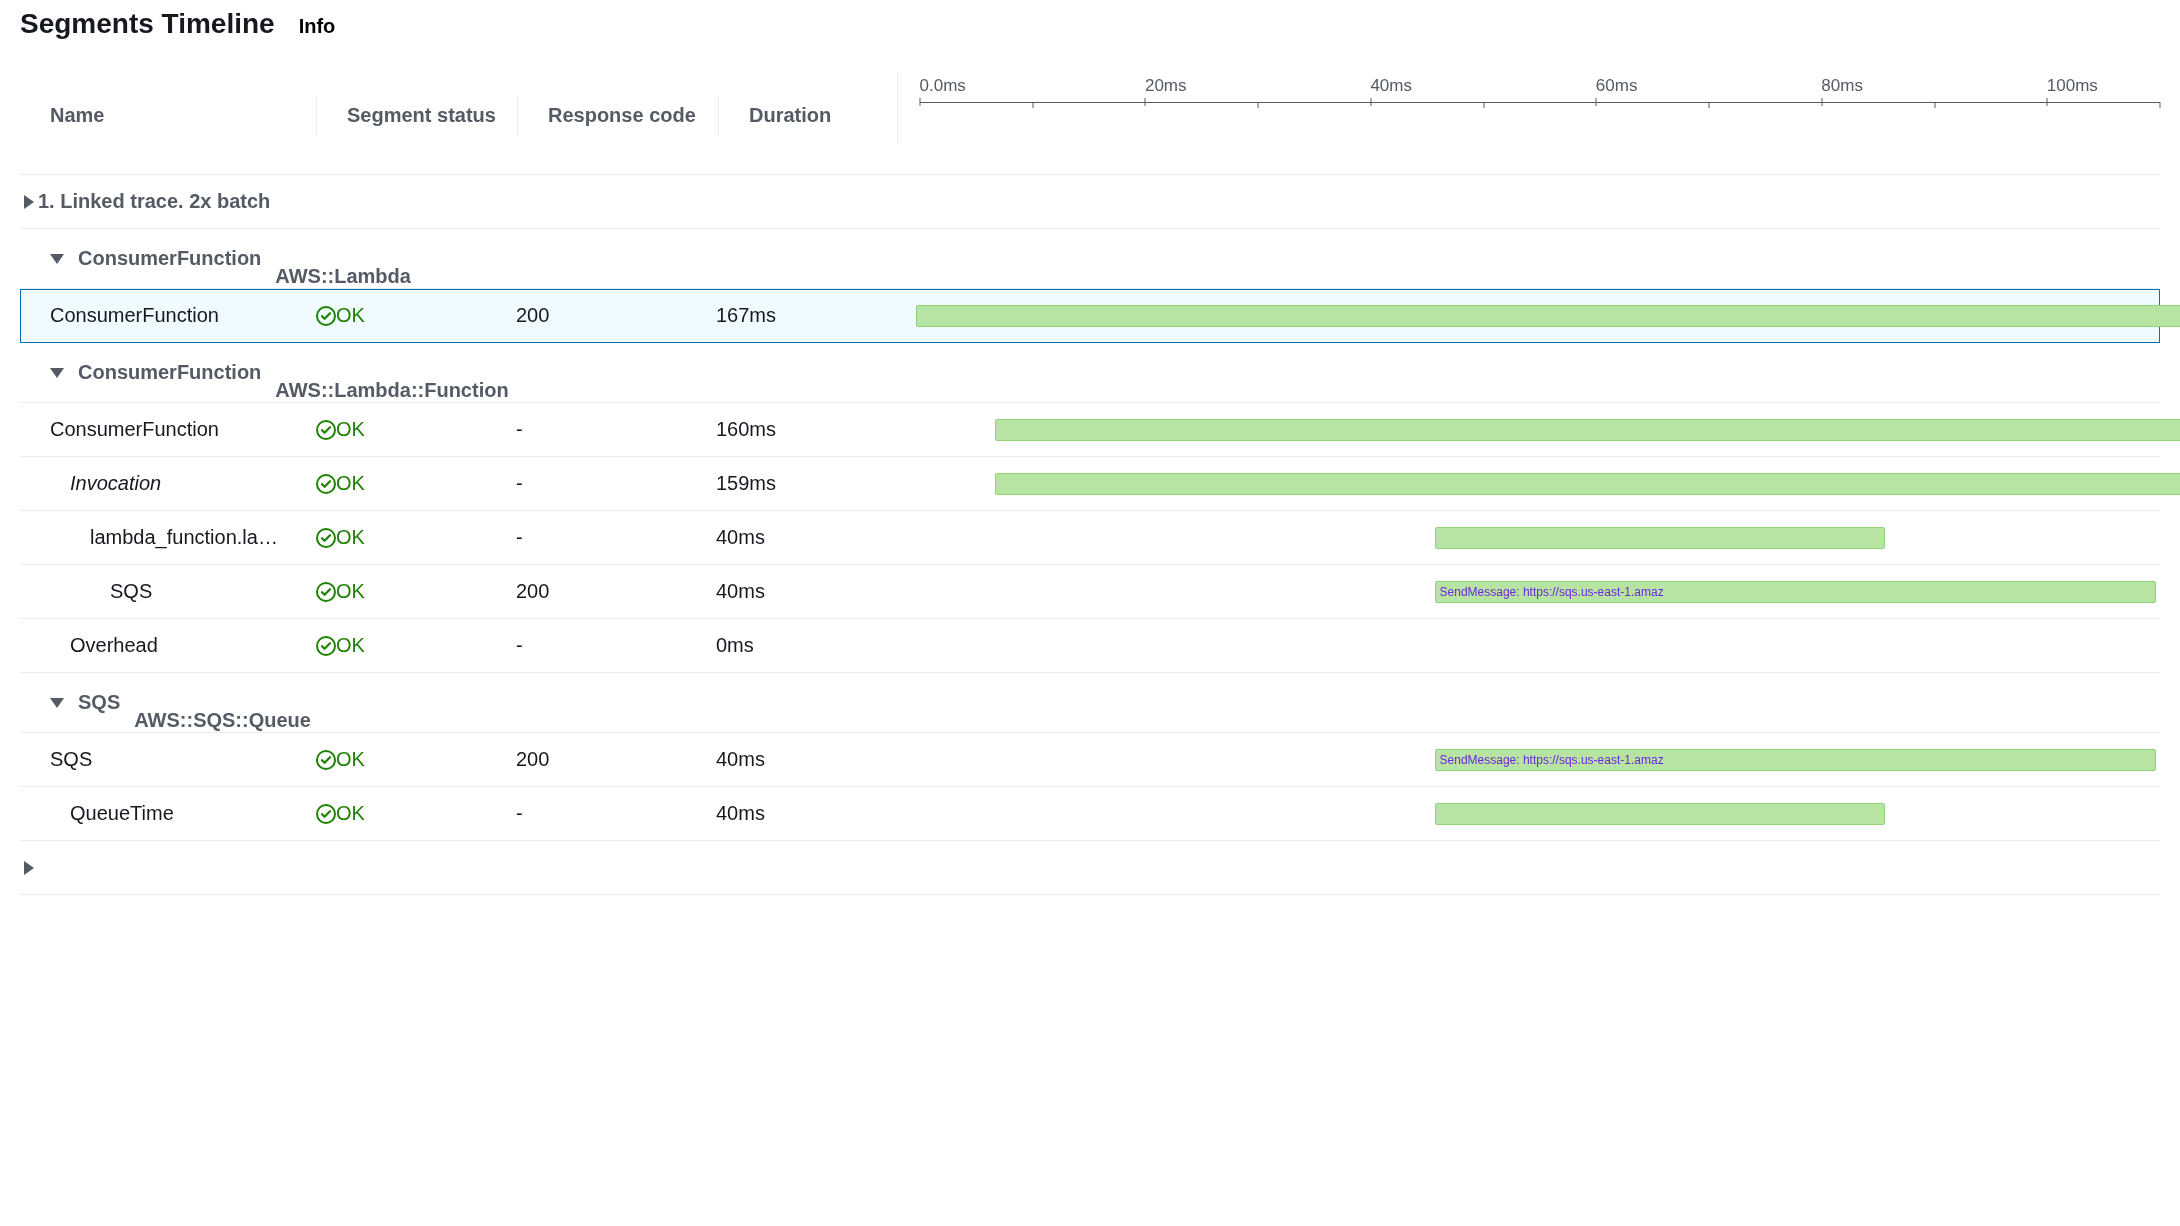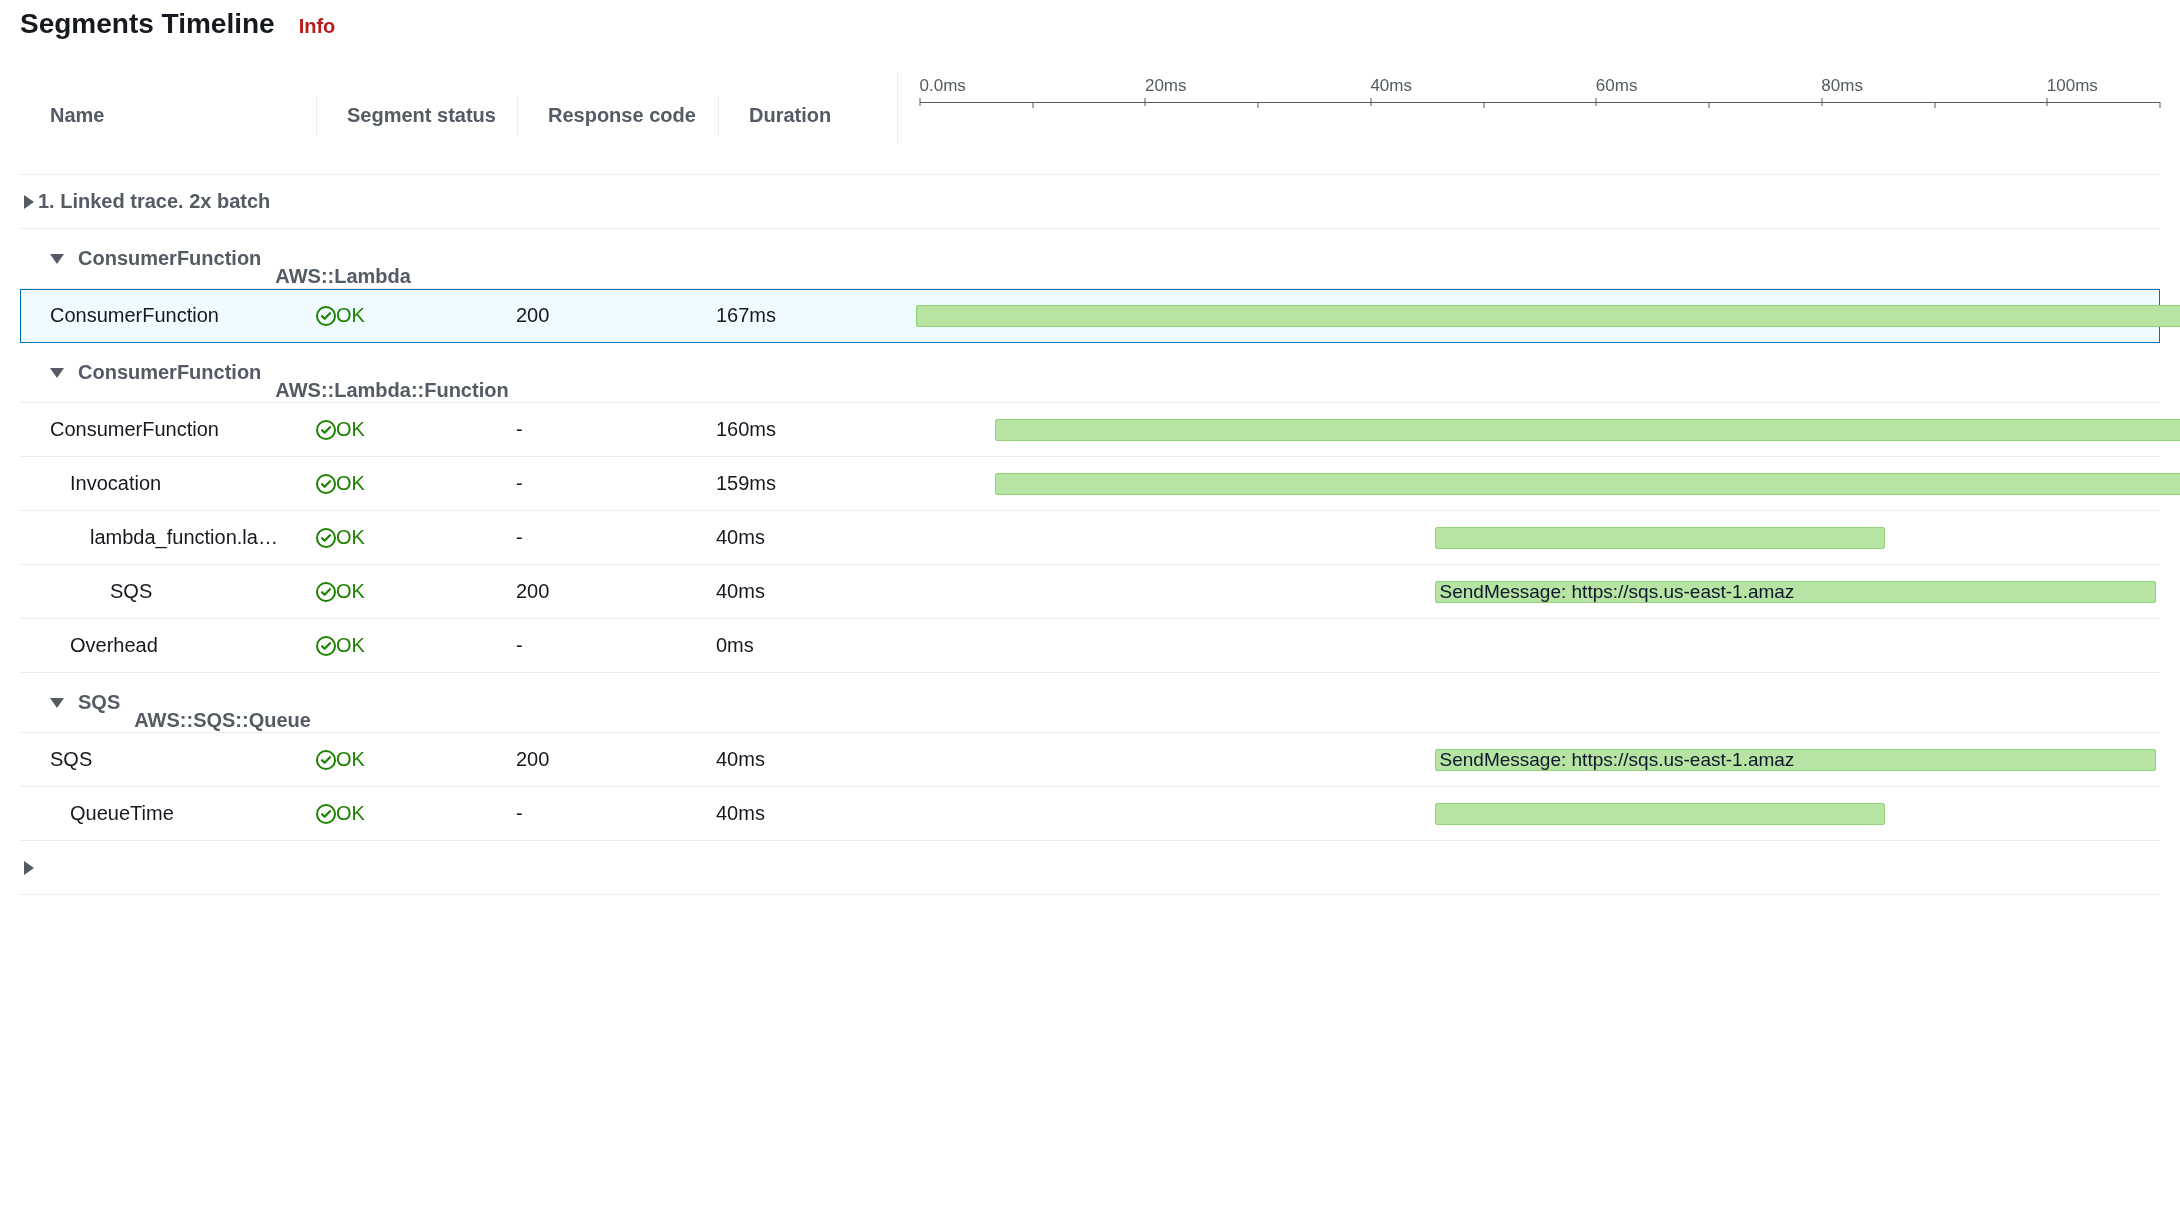--- a/index.html
+++ b/index.html
@@ -18,21 +18,21 @@
     margin-bottom: 32px;
   }
   .title {
     font-size: 28px;
     font-weight: 700;
     color: #16191f;
   }
   .info-link {
     font-size: 20px;
     font-weight: 600;
-    color: #b91c1c;
+    color: #000000;
     cursor: pointer;
   }
   .columns-header {
     display: flex;
     align-items: flex-start;
     border-bottom: 1px solid #eaeded;
     padding-bottom: 30px;
     position: relative;
     min-height: 72px;
   }
@@ -179,22 +179,22 @@
     margin-left: 22px;
     margin-right: 4px;
   }
   .bar {
     position: absolute;
     top: 2px;
     height: 22px;
     background: #b7e4a3;
     border: 1px solid #8fd27a;
     border-radius: 2px;
-    font-size: 19px;
-    color: #0f172a;
+    font-size: 12px;
+    color: #6d28d9;
     display: flex;
     align-items: center;
     padding-left: 4px;
     white-space: nowrap;
     overflow: hidden;
   }
   .selected-row {
     background: #f0fbff;
     outline: 1.5px solid #0073bb;
     outline-offset: -1px;
@@ -299,21 +299,21 @@
         </span>
         <span>OK</span>
       </div>
       <div class="seg-resp">-</div>
       <div class="seg-dur">160ms</div>
       <div class="seg-timeline">
         <div class="bar" style="left: 6.36364%; width: 145.455%;"></div>
       </div>
     </div>
     <div class="row">
-      <div class="seg-name" style="padding-left: 50px;">Invocation</div>
+      <div class="seg-name" style="padding-left: 50px; font-style: italic;">Invocation</div>
       <div class="seg-status">
         <span class="ok-icon">
           <svg width="12" height="12" viewBox="0 0 12 12">
             <path d="M2 6.2 L4.6 8.8 L10 3.2" stroke="#1d8102" stroke-width="2.2" fill="none" stroke-linecap="round" stroke-linejoin="round"></path>
           </svg>
         </span>
         <span>OK</span>
       </div>
       <div class="seg-resp">-</div>
       <div class="seg-dur">159ms</div>

